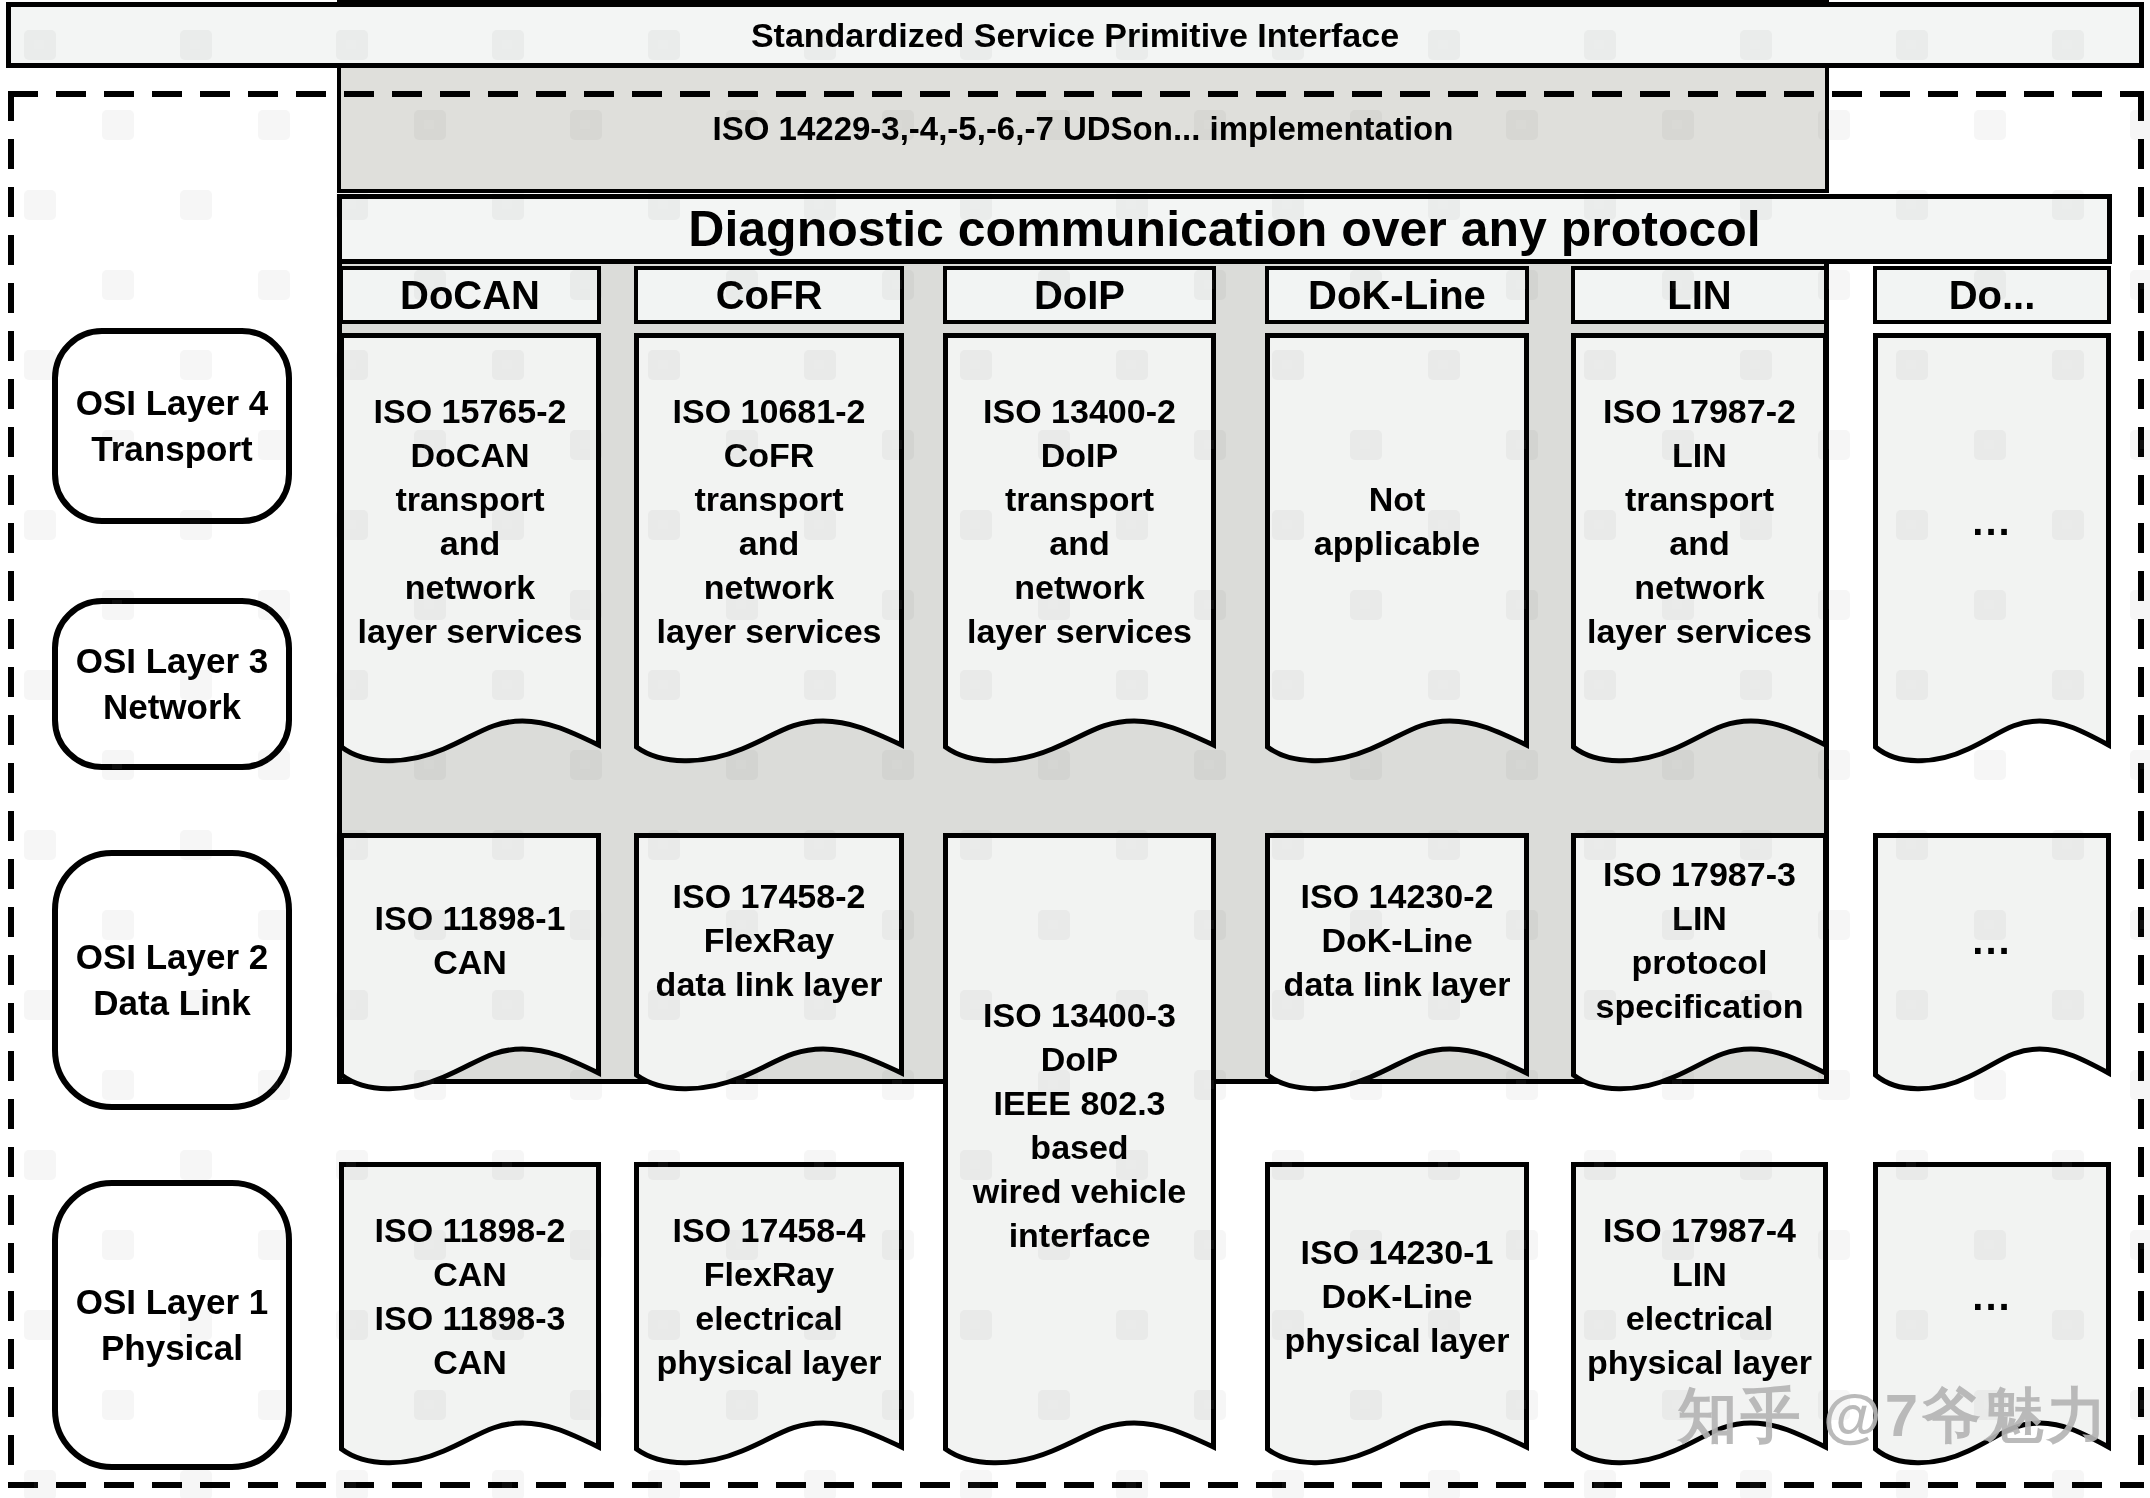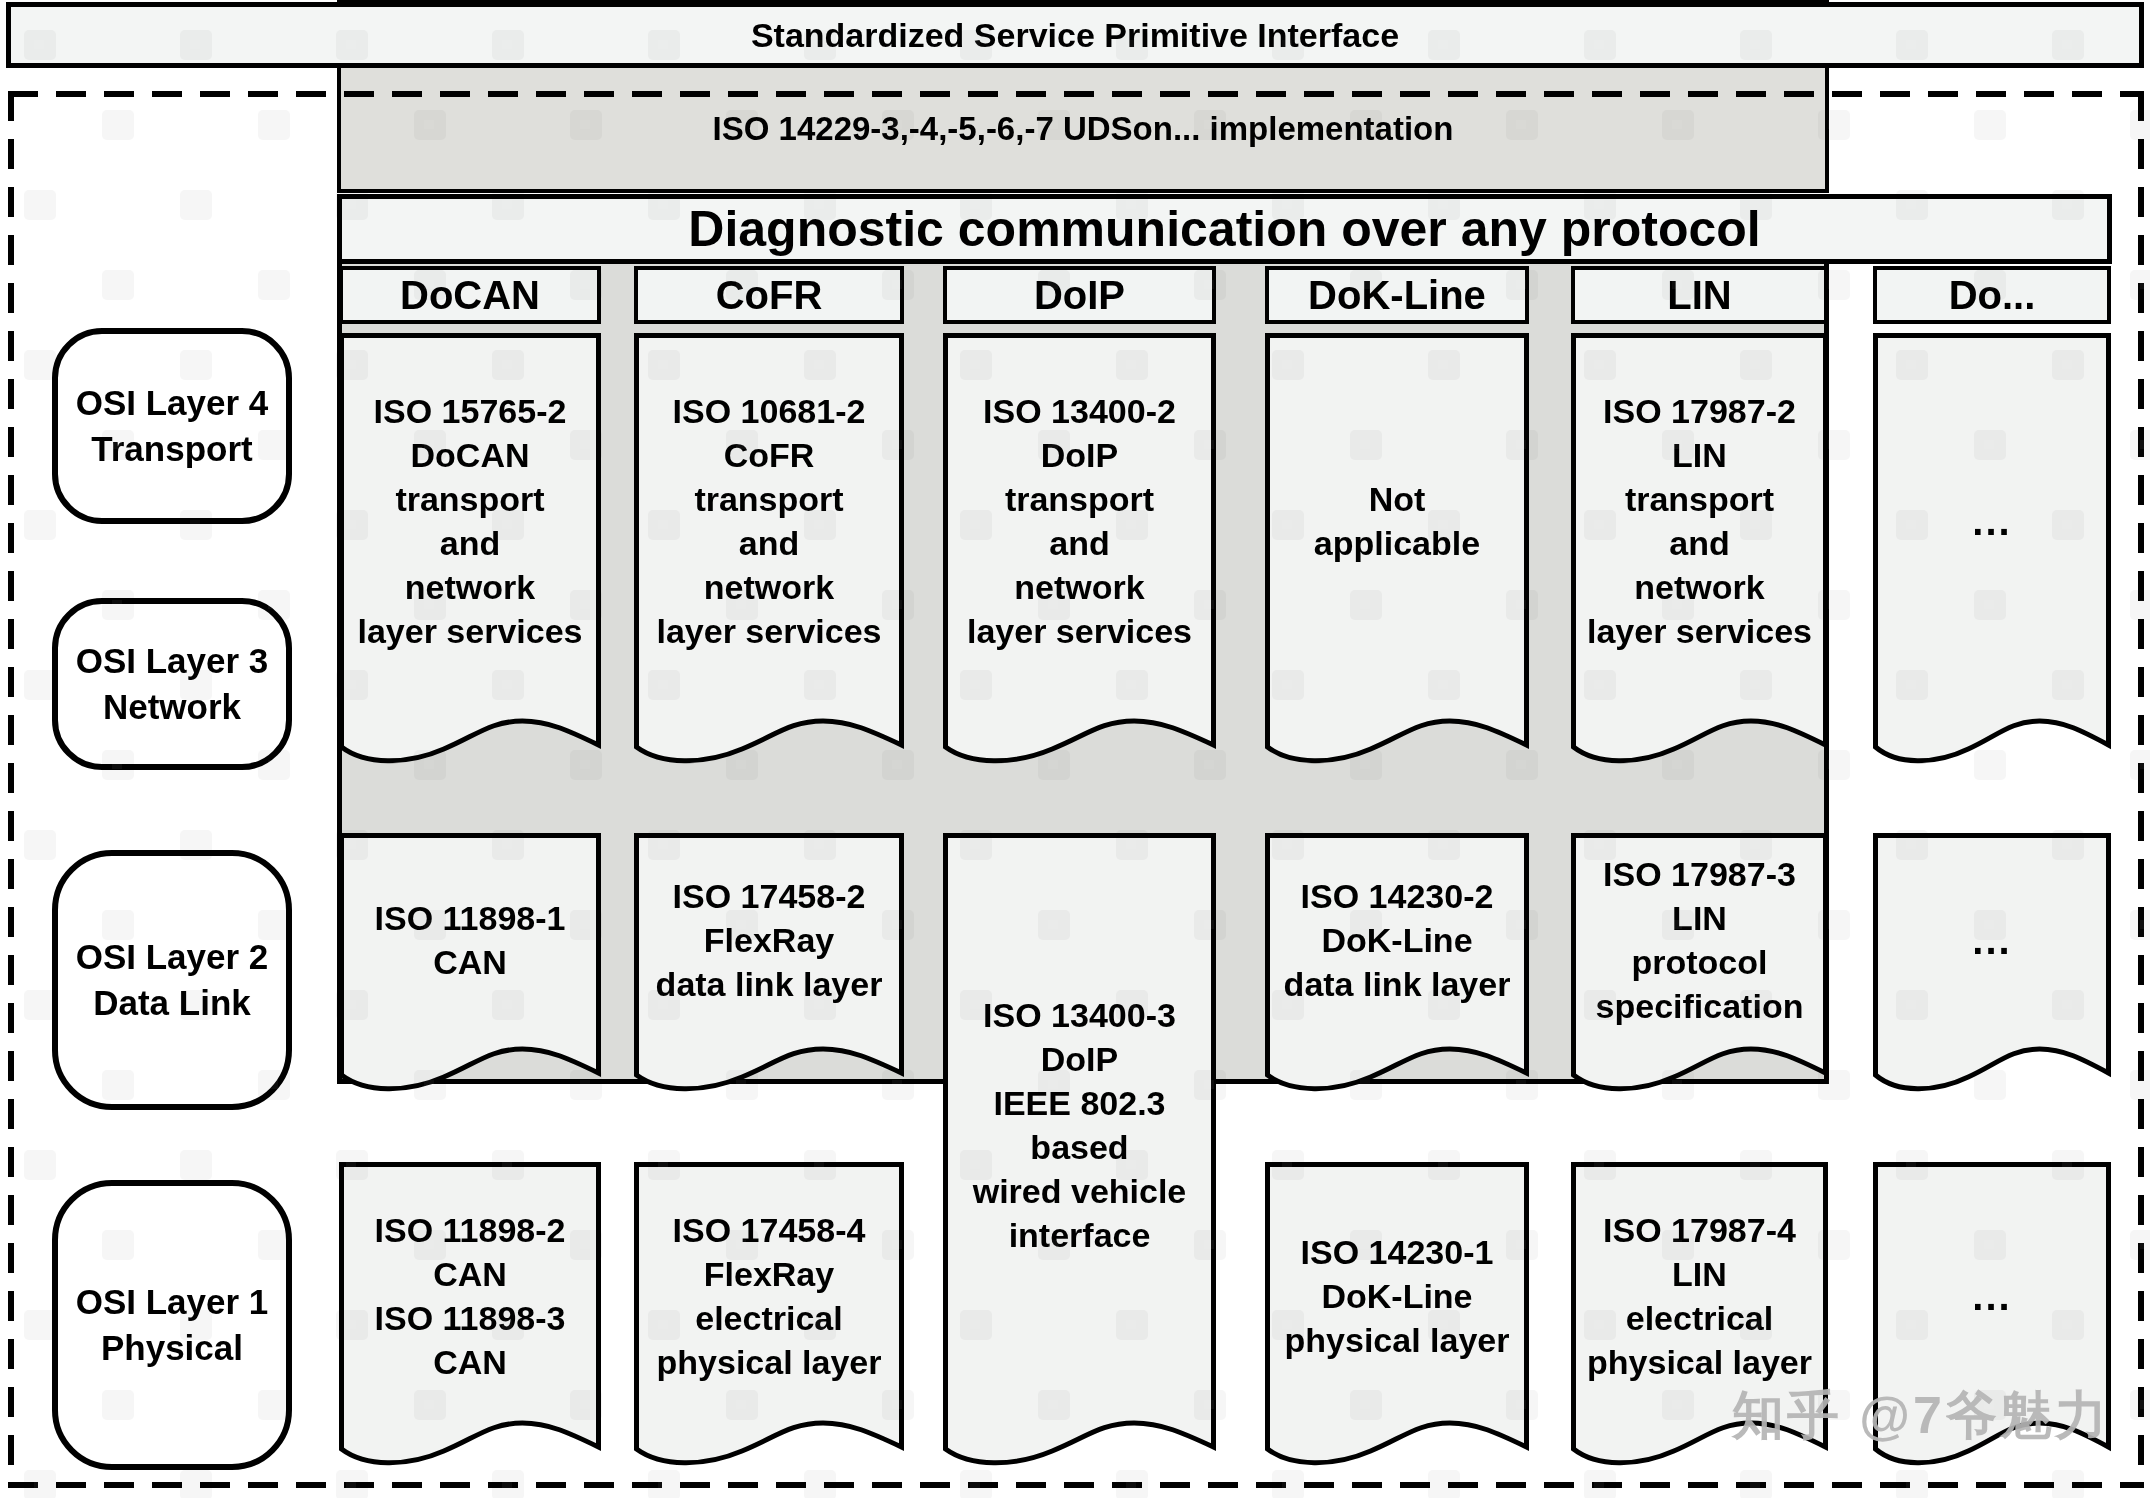--- a/index.html
+++ b/index.html
@@ -68,21 +68,21 @@
     display:flex; align-items:center; justify-content:center; text-align:center;
     font-size:35px; font-weight:bold; line-height:46px; white-space:pre-line; z-index:4;
   }
   .r50{border-radius:50px;} .r60{border-radius:60px;}
   
   .tiles{left:0; top:0; width:2150px; height:1498px; z-index:40; pointer-events:none;}
   
   .credit{
     left:1640px; top:1376px; width:470px; height:80px;
     display:flex; align-items:center; justify-content:flex-end;
-    font-size:52px; font-weight:bold; color:#b5b5b5; letter-spacing:3px;
+    font-size:60px; font-weight:bold; color:#b5b5b5; letter-spacing:3px;
     z-index:41; opacity:0.92; white-space:nowrap;
   }
 </style>
 </head>
 <body>
 
 <div class="canvas">
 
   <div class="abs impl-box">
     <div class="impl-text">ISO 14229-3,-4,-5,-6,-7 UDSon... implementation</div>

